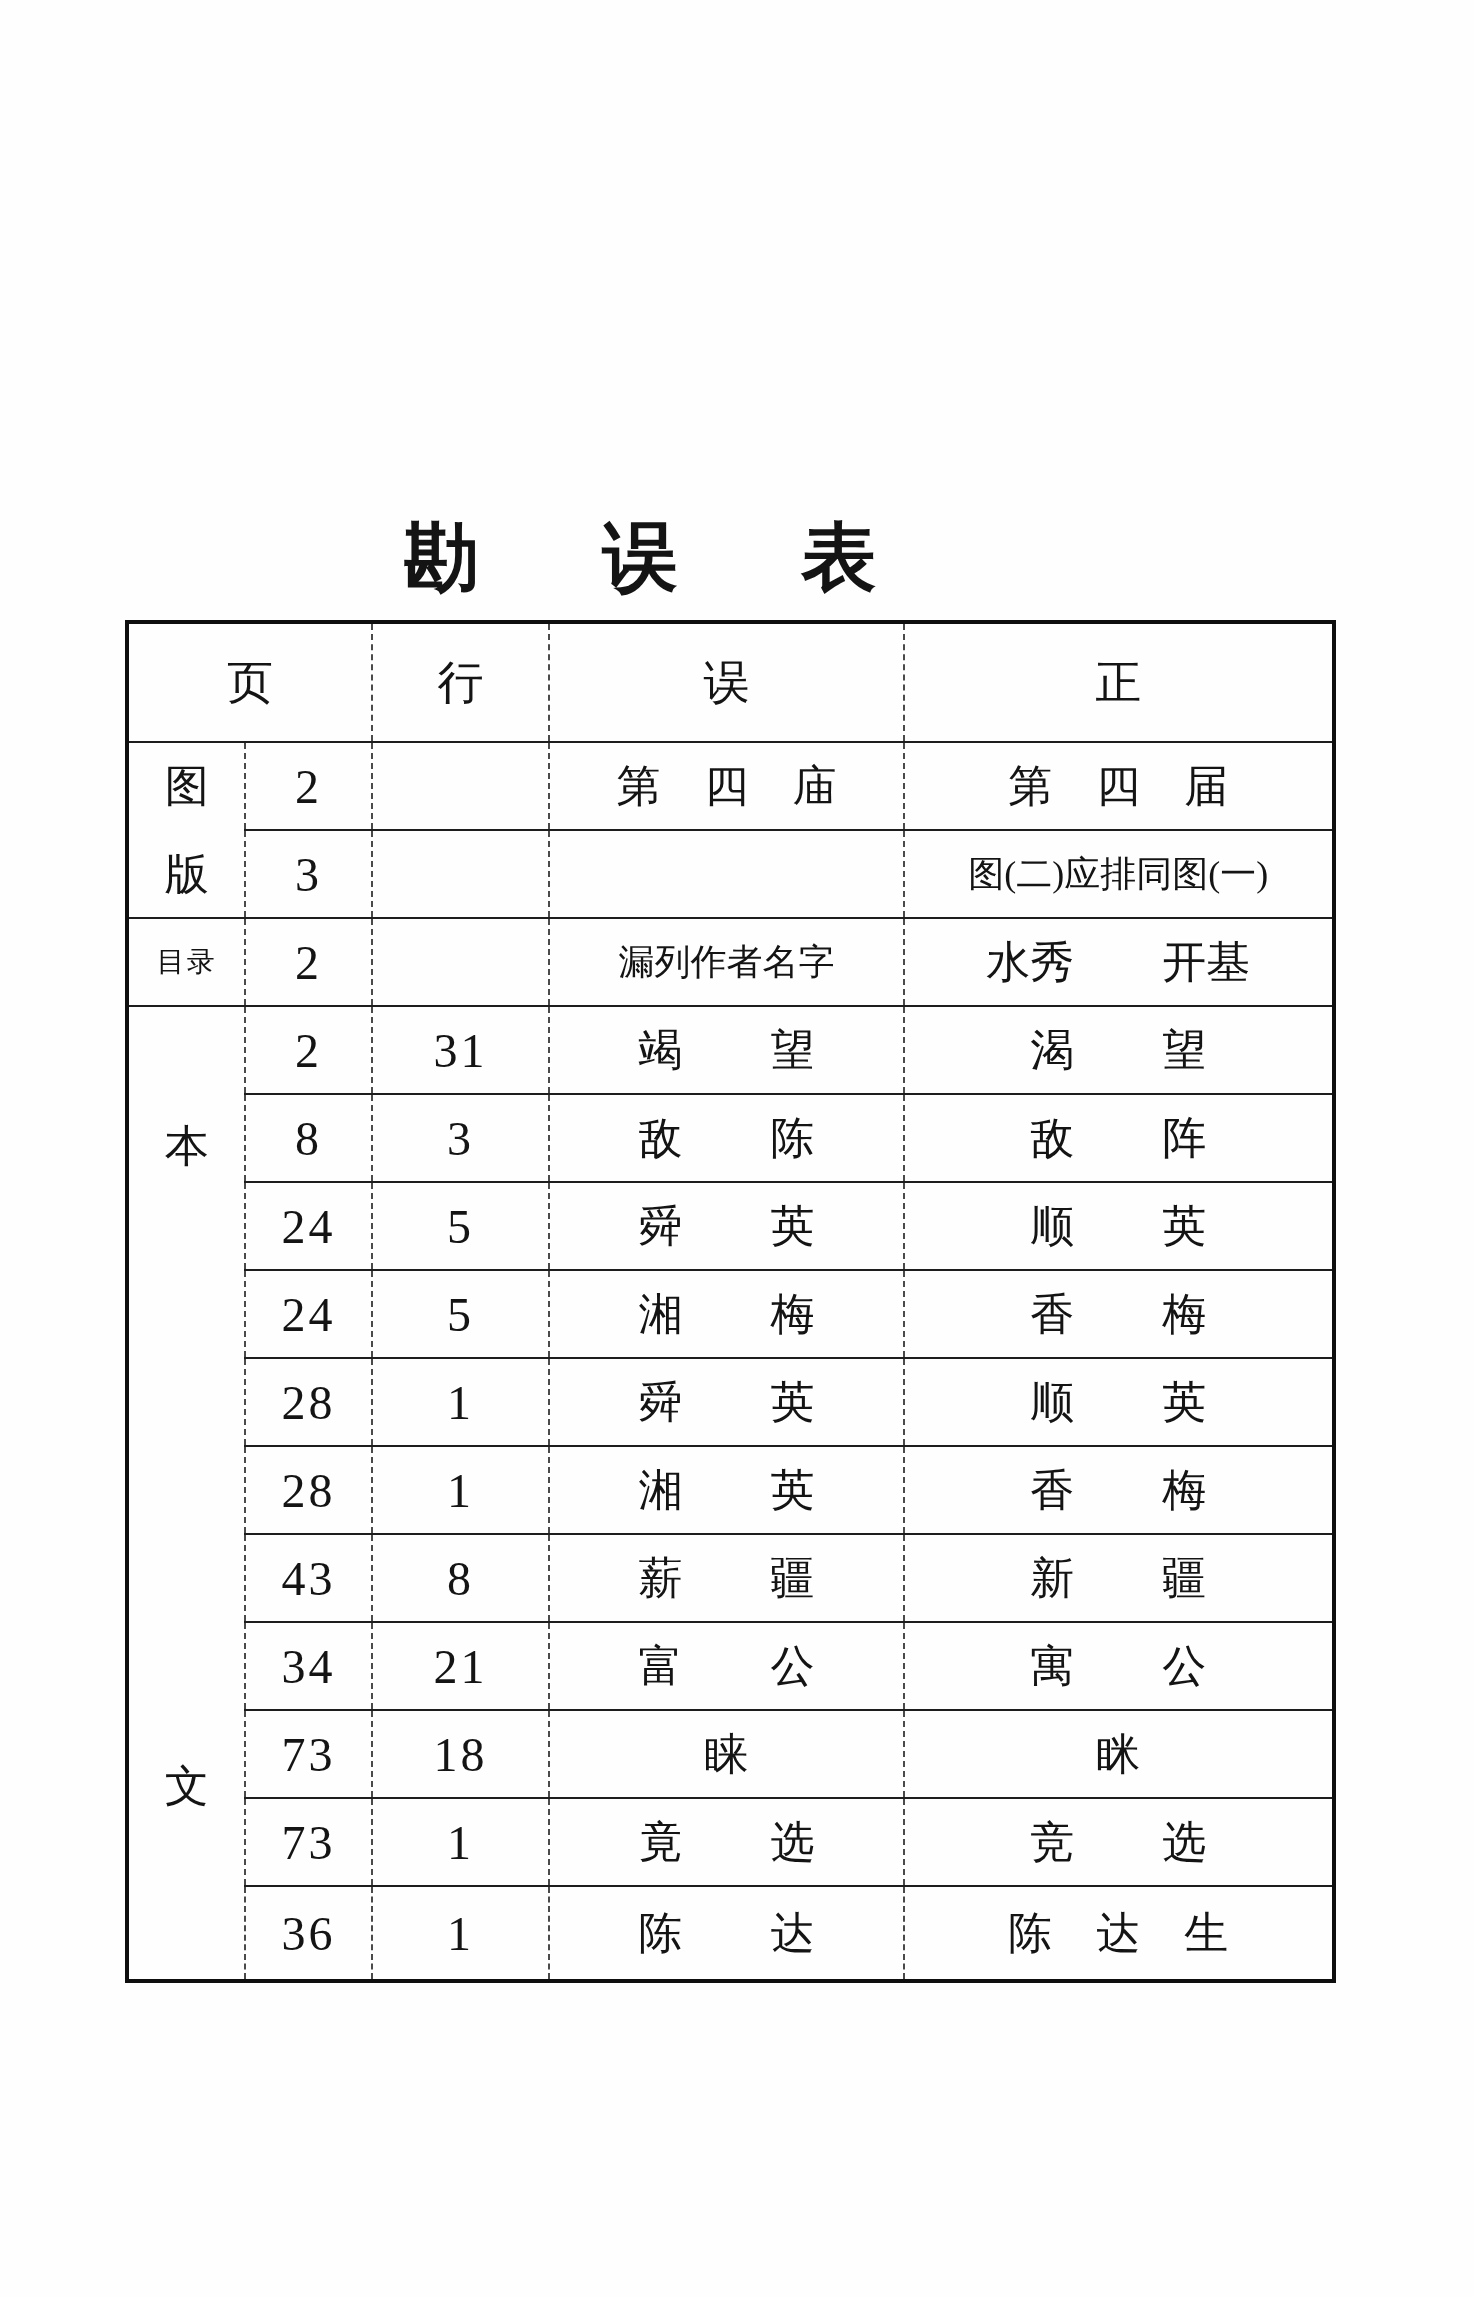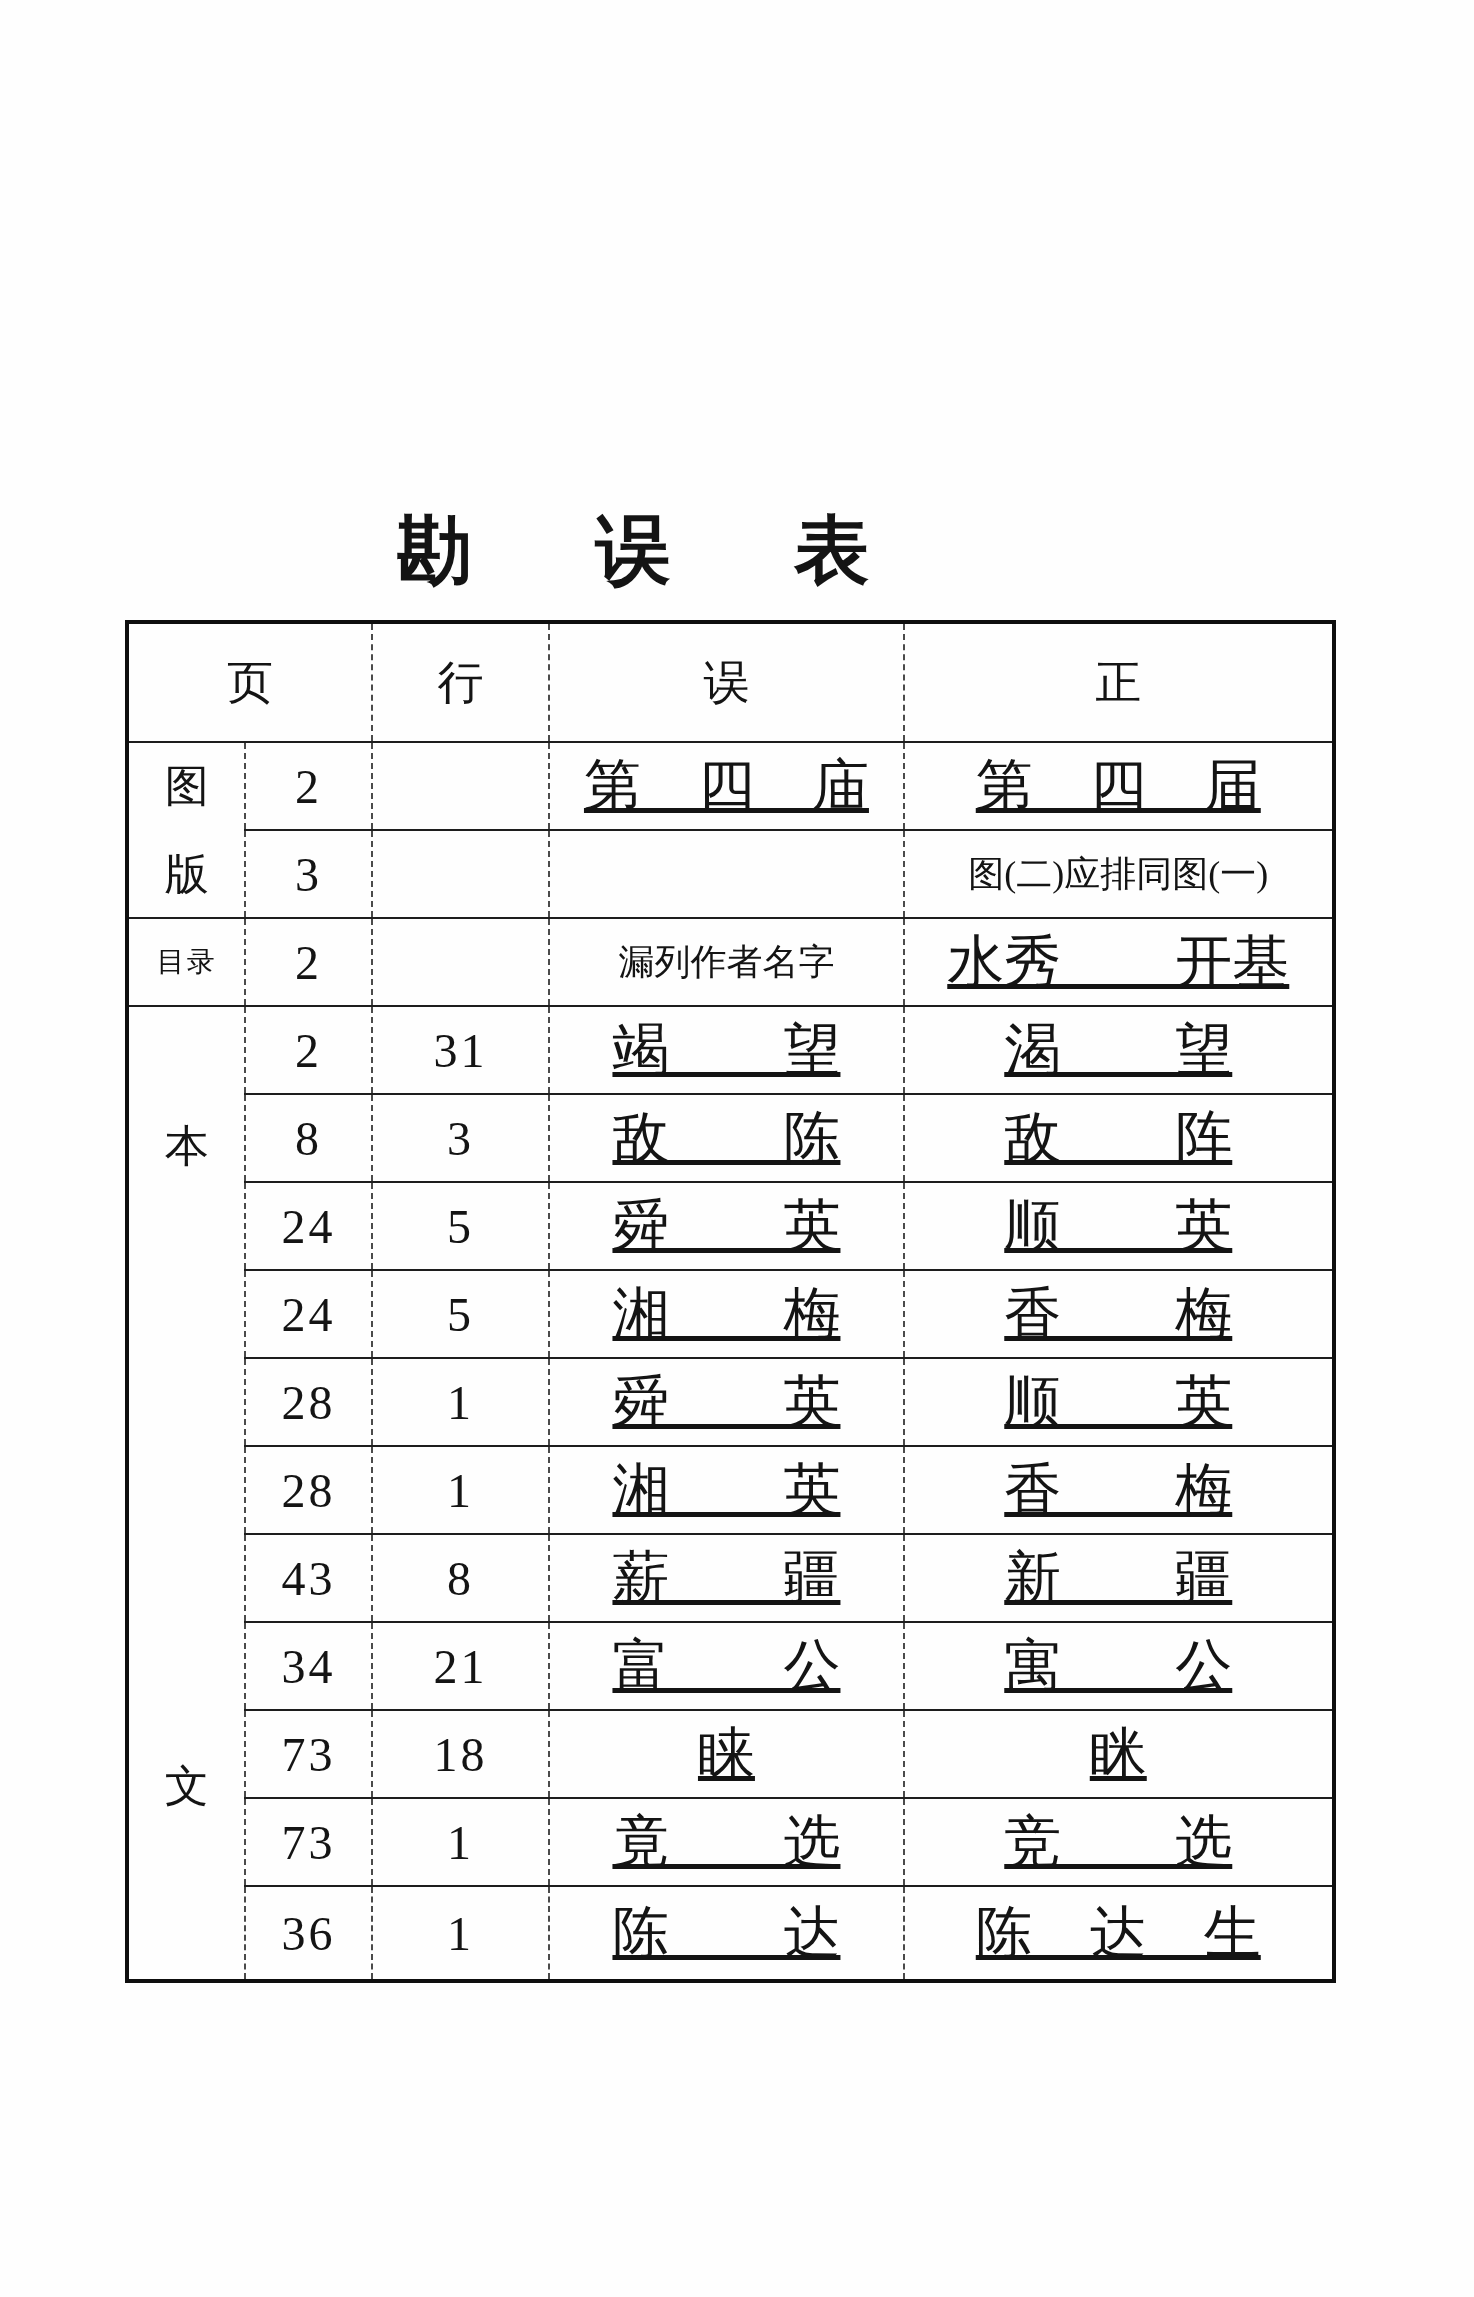--- a/index.html
+++ b/index.html
@@ -11,21 +11,21 @@
   }
   .page {
     position: relative;
     width: 1474px; height: 2297px;
     background: #fefefe;
     overflow: hidden;
   }
   .title {
     position: absolute;
     top: 492px; left: 0; width: 1248px;
-    margin: 9px;
+    margin: 16px;
     text-align: center;
     font-size: 75px;
     font-weight: 700;
     letter-spacing: 1.65em;
     text-indent: 1.65em; 
     white-space: nowrap;
   }
   table.errata {
     position: absolute;
     left: 125px; top: 620px;
@@ -42,21 +42,21 @@
     border-right: 2px dashed #4a4a4a;
     text-align: center;
     vertical-align: middle;
     font-weight: normal;
     padding: 0;
     overflow: hidden;
   }
   tr.header-row th { height: 117px; font-size: 46px; }
   tr.data-row { height: 88px; }
   tr.data-row-last { height: 95px; }
-  td.cjk { font-size: 57px; white-space: nowrap; text-decoration: underline; }
+  td.cjk { font-size: 44px; white-space: nowrap; }
   td.cjk-small { font-size: 36px; white-space: nowrap; }
   td.num { font-size: 48px; letter-spacing: 3px; font-variant-numeric: lining-nums; }
   td.section-cell { position: relative; font-size: 44px; }
   td.section-cell .vchar {
     position: absolute; left: 0; right: 0;
     text-align: center;
     font-size: 44px;
     line-height: 1;
   }
   td.section-plates .vchar.c0 { top: 22px; }

